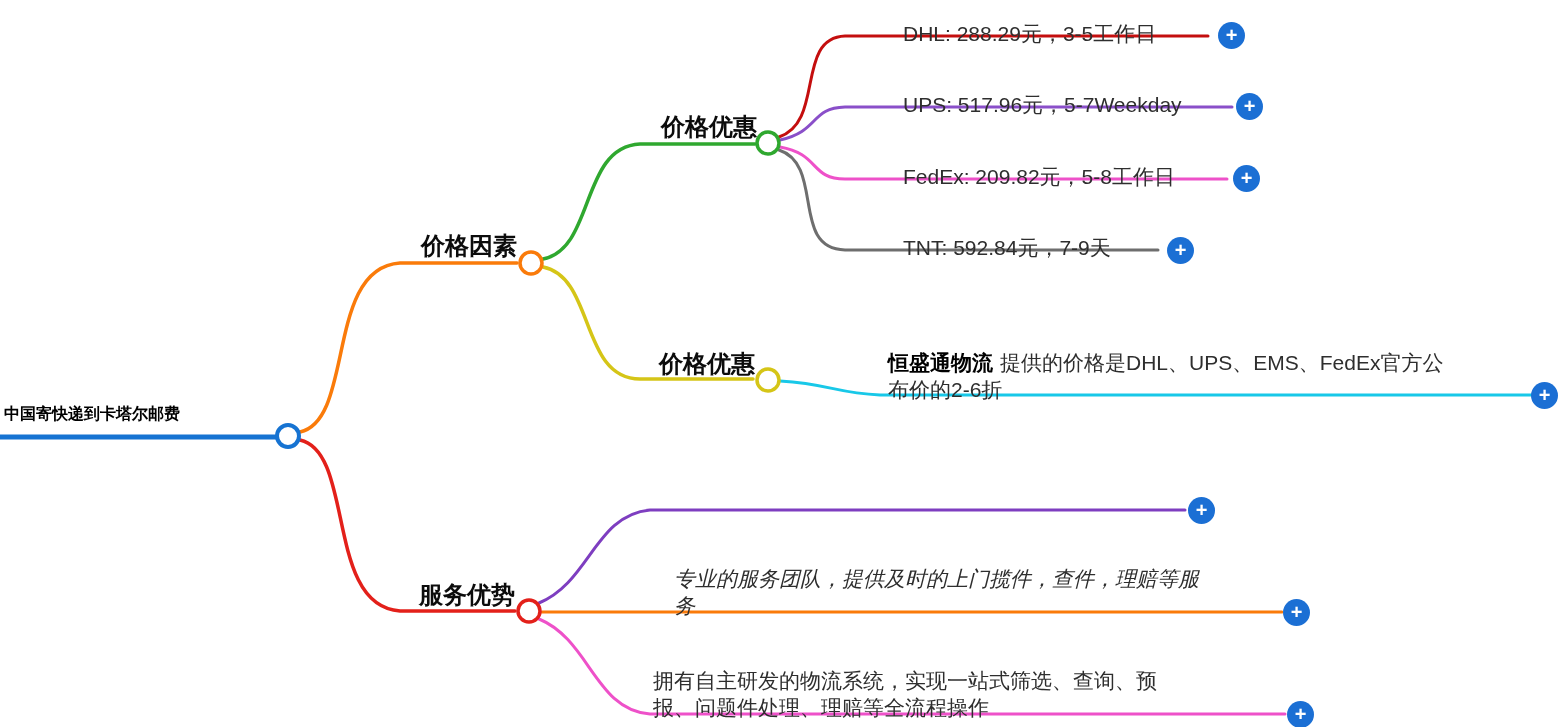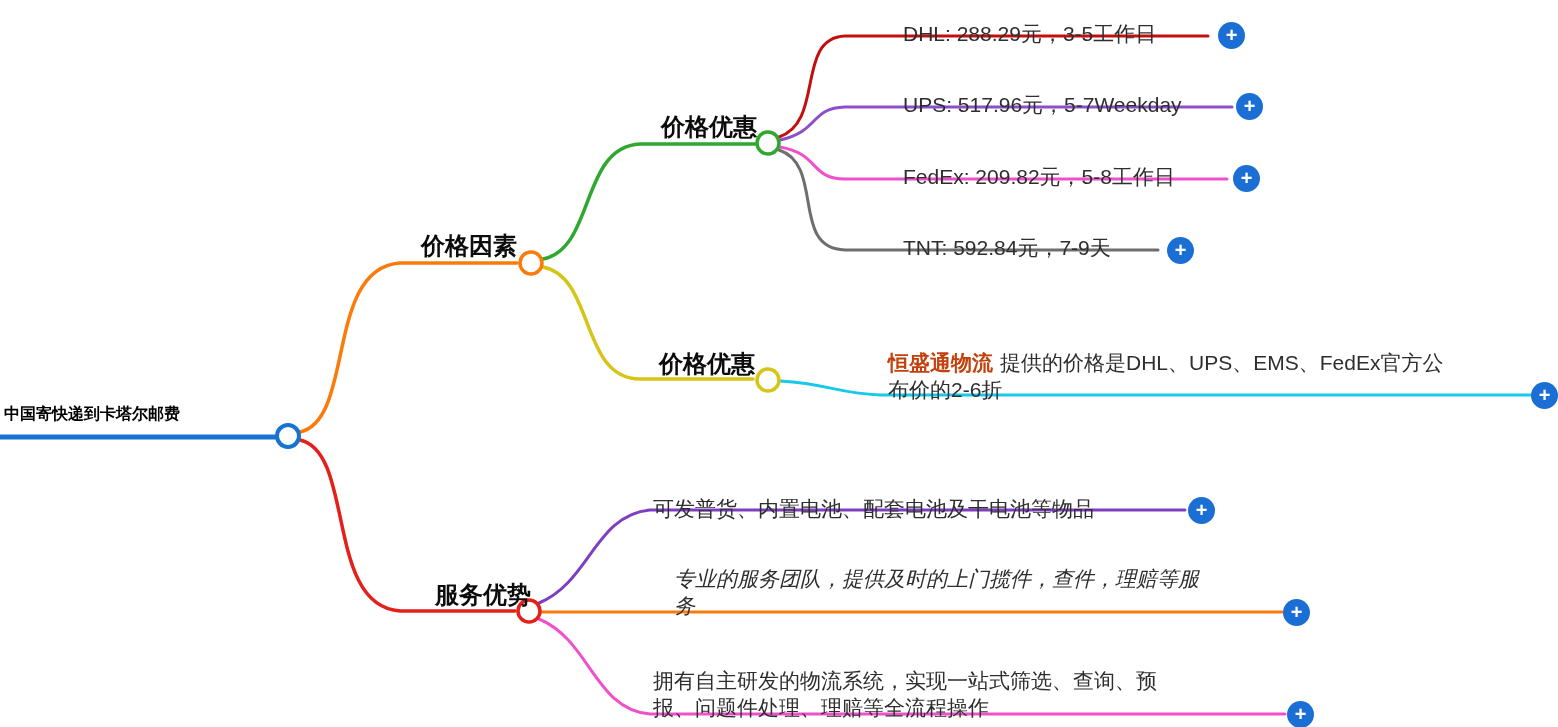--- a/index.html
+++ b/index.html
@@ -6,21 +6,21 @@
   #canvas{
     position:relative;width:1558px;height:727px;overflow:hidden;background:#ffffff;
     font-family:"Liberation Sans","DejaVu Sans",sans-serif;
   }
   #edges{position:absolute;left:0;top:0;width:1558px;height:727px;}
   .label{position:absolute;white-space:nowrap;color:#2e2e2e;}
   .topic{font-size:24px;font-weight:bold;color:#0c0c0c;text-align:right;}
   .root-topic{font-size:16px;font-weight:bold;color:#000;text-align:left;}
   .leaf{font-size:21px;font-weight:400;color:#2e2e2e;margin-top:12px;}
   .wrap{white-space:normal;line-height:27px;}
-  .brand{font-weight:bold;color:#c2410c;margin-right:7px;}
+  .brand{font-weight:bold;color:#000000;margin-right:7px;}
   .plus{
     position:absolute;width:27px;height:27px;border-radius:50%;
     display:flex;align-items:center;justify-content:center;
     color:#fff;font-size:20px;font-weight:bold;line-height:1;
     cursor:pointer;user-select:none;padding-bottom:1px;box-sizing:border-box;
   }
 </style>
 </head>
 <body>
 
@@ -58,39 +58,38 @@
     <circle cx="531" cy="263" r="11" fill="#ffffff" stroke-width="3.5" stroke="#fa7b0a"></circle>
     <circle cx="529" cy="611" r="11" fill="#ffffff" stroke-width="3.5" stroke="#e3201a"></circle>
     <circle cx="768" cy="143" r="11" fill="#ffffff" stroke-width="3.5" stroke="#2fa82f"></circle>
     <circle cx="768" cy="380" r="11" fill="#ffffff" stroke-width="3.5" stroke="#d5c517"></circle>
   </svg>
 
   <div class="label root-topic" style="left:4px;top:404px;width:280px;">中国寄快递到卡塔尔邮费</div>
 
   <div class="label topic" style="left:397px;top:230px;width:120px;">价格因素</div>
 
-  <div class="label topic" style="left:413px;top:579px;width:118px;text-align:right;">服务优势</div>
+  <div class="label topic" style="left:397px;top:579px;width:118px;text-align:right;">服务优势</div>
 
   <div class="label topic" style="left:637px;top:111px;width:120px;">价格优惠</div>
 
   <div class="label topic" style="left:637px;top:348px;width:118px;">价格优惠</div>
 
   <div class="label leaf" style="left:903px;top:8px;">DHL: 288.29元，3-5工作日</div>
 
   <div class="label leaf" style="left:903px;top:79px;">UPS: 517.96元，5-7Weekday</div>
 
   <div class="label leaf" style="left:903px;top:151px;">FedEx: 209.82元，5-8工作日</div>
 
   <div class="label leaf" style="left:903px;top:222px;">TNT: 592.84元，7-9天</div>
 
   <div class="label leaf wrap" style="left:888px;top:337px;width:565px;">
     <span class="brand">恒盛通物流</span><span>提供的价格是DHL、UPS、EMS、FedEx官方公布价的2-6折</span>
   </div>
 
-  <div class="label leaf" style="left:653px;top:483px;">可发普货、内置电池、配套电池及干电池等物品</div>
 
   <div class="label leaf wrap" style="left:674px;top:553px;width:535px;font-style:italic;">专业的服务团队，提供及时的上门揽件，查件，理赔等服务</div>
 
   <div class="label leaf wrap" style="left:653px;top:655px;width:512px;">拥有自主研发的物流系统，实现一站式筛选、查询、预报、问题件处理、理赔等全流程操作</div>
 
   <div class="plus" style="left: 1218px; top: 22px; background: rgb(27, 111, 212);">
       <span>+</span>
     </div>
   <div class="plus" style="left: 1236px; top: 93px; background: rgb(27, 111, 212);">
       <span>+</span>

